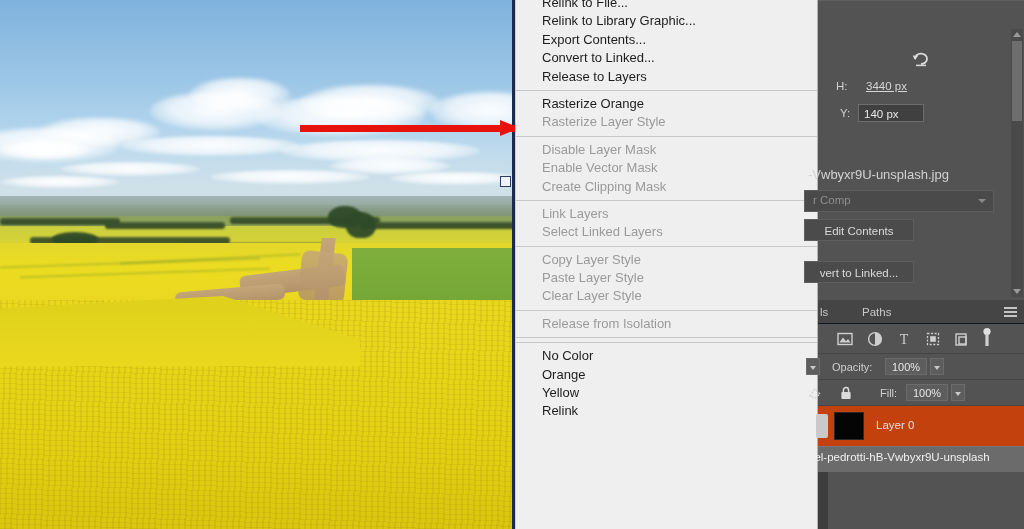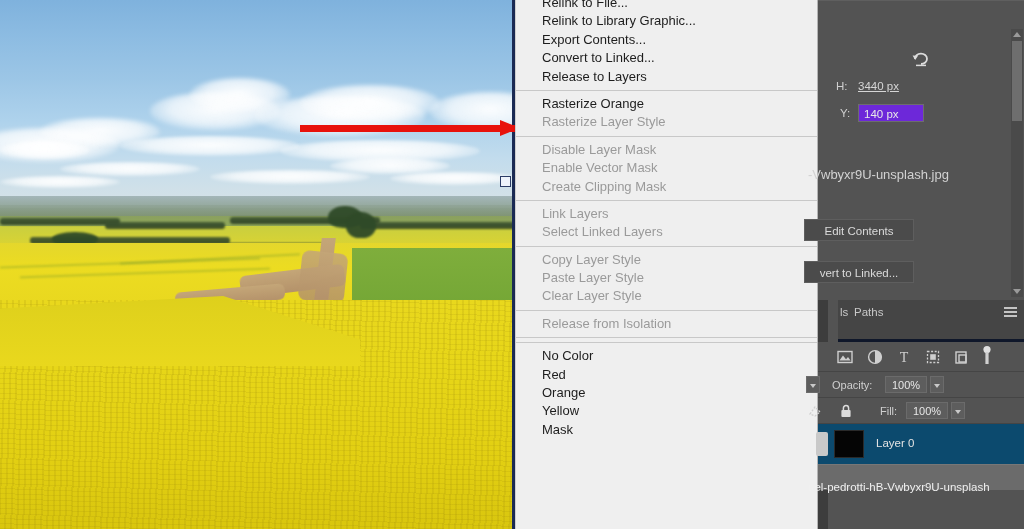--- a/index.html
+++ b/index.html
@@ -157,21 +157,21 @@
     border-top: 1px solid #5f5f5f;
   }
   .reset-icon {
     position: absolute; left: 93px; top: 48px; width: 20px; height: 18px;
     color: #d9d9d9;
   }
   .prop-label { position: absolute; font-size: 11.5px; color: #cfcfcf; }
   .prop-val-static { position: absolute; font-size: 11.5px; color: #d6d6d6; }
   .prop-field {
     position: absolute; height: 18px; line-height: 18px;
-    background: #6d28d9; border: 1px solid #6d6d6d;
+    background: #404040; border: 1px solid #6d6d6d;
     color: #e8e8e8; font-size: 11.5px; padding: 0 5px;
   }
   .filename {
     position: absolute; left: -10px; top: 166px; font-size: 13px; color: #d2d2d2;
     white-space: nowrap;
   }
   .comp-select {
     position: absolute; left: -14px; top: 189px; width: 190px; height: 22px;
     background: #4a4a4a; border: 1px solid #5d5d5d;
   }
@@ -197,21 +197,21 @@
   }
   .vscroll-up, .vscroll-down {
     position: absolute; left: 2px; width: 0; height: 0;
     border-left: 4px solid transparent; border-right: 4px solid transparent;
   }
   .vscroll-up { top: 3px; border-bottom: 5px solid #9a9a9a; }
   .vscroll-down { bottom: 3px; border-top: 5px solid #9a9a9a; }
 
   
   .layers-tabbar {
-    position: relative; height: 42px; background: #454545; border-bottom: 3px solid #0f172a; margin-left: 20px;
+    position: relative; height: 24px; background: #454545; border-bottom: 1px solid #0f172a;
   }
   .hamburger {
     position: absolute; right: 7px; top: 7px; width: 13px; height: 10px;
   }
   .hamburger i {
     display: block; height: 2px; background: #c4c4c4; margin-bottom: 2px;
   }
   .filter-row {
     position: relative; height: 30px; background: #535353; border-bottom: 1px solid #454545;
   }
@@ -233,35 +233,35 @@
     position: absolute; width: 14px; height: 17px;
     background: #5d5d5d; border: 1px solid #6b6b6b;
   }
   .mini-caret::after {
     content: ""; position: absolute; left: 3px; top: 7px;
     width: 0; height: 0; border-left: 3.5px solid transparent;
     border-right: 3.5px solid transparent; border-top: 4px solid #c9c9c9;
   }
   .small-label { position: absolute; font-size: 11px; color: #cfcfcf; }
   .layer-row {
-    position: relative; height: 40px; background: #0c4a6e;
+    position: relative; height: 40px; background: #c2410c;
   }
   .layer-thumb {
     position: absolute; left: 16px; top: 6px; width: 30px; height: 28px;
     background: #050505; border: 1px solid #2a2a2a;
   }
   .layer-name {
     position: absolute; left: 58px; top: 13px; font-size: 11.5px; color: #e3e3e3;
   }
   .layer-row-selected {
     position: relative; height: 26px; background: #6b6b6b;
     border-top: 1px solid #777;
   }
   .layer-row-selected .layer-name2 {
-    position: absolute; left: -10px; top: 16px; font-size: 11.5px; color: #f0f0f0;
+    position: absolute; left: -10px; top: 4px; font-size: 11.5px; color: #f0f0f0;
     white-space: nowrap;
   }
   .left-strip {
     position: absolute; left: 0; top: 0; width: 10px; height: 529px; background: #3d3d3d;
   }
   .thumb-visible {
     position: absolute; left: -2px; top: 8px; width: 12px; height: 24px;
     background: #c9c9c9; border-radius: 2px;
   }
 </style>
@@ -370,60 +370,63 @@
 
     <div class="menu-group">
       <div class="menu-item disabled">Release from Isolation</div>
     </div>
     <div class="menu-sep"></div>
 
     <div class="menu-sep"></div>
 
     <div class="menu-group">
       <div class="menu-item">No Color</div>
-      <div class="menu-item">Red</div>
       <div class="menu-item">Orange</div>
       <div class="menu-item">Yellow</div>
-      <div class="menu-item">Mask</div>
+      <div class="menu-item">Relink</div>
     </div>
   </div>
 
   <div id="right-col">
     <div class="left-strip"></div>
 
 
     <div class="props-body">
       <svg class="reset-icon" viewBox="0 0 20 18">
         <path d="M4 10 A6 5.2 0 1 1 10 15" fill="none" stroke="#dcdcdc" stroke-width="1.8"></path>
         <path d="M1.6 6.4 L4.2 11 L7 6.8 Z" fill="#dcdcdc"></path>
         <line x1="5" y1="16.4" x2="15" y2="16.4" stroke="#dcdcdc" stroke-width="1.5"></line>
       </svg>
 
       <div class="prop-label" style="left:18px; top:79px;">H:</div>
-      <div class="prop-val-static" style="left:40px; top:79px;text-decoration:underline;">3440 px</div>
+      <div class="prop-val-static" style="left:48px; top:79px;text-decoration:underline;">3440 px</div>
 
       <div class="prop-label" style="left:22px; top:106px;">Y:</div>
       <div class="prop-field" style="left:40px; top:103px; width:66px;">140 px</div>
 
       <div class="filename">-Vwbyxr9U-unsplash.jpg</div>
 
+      <div class="comp-select">
+        <div class="comp-select-label">r Comp</div>
+        <div class="comp-caret"></div>
+      </div>
 
       <div class="panel-btn" style="left:-14px; top:218px; width:110px;">Edit Contents</div>
       <div class="panel-btn" style="left:-14px; top:260px; width:110px;">vert to Linked...</div>
 
       <div class="vscroll">
         <div class="vscroll-up"></div>
         <div class="vscroll-thumb"></div>
         <div class="vscroll-down"></div>
       </div>
     </div>
 
     <div class="layers-tabbar">
       <div class="panel-tab" style="left:-6px;">ls</div>
-      <div class="panel-tab" style="left:8px;">Paths</div>
+      <div class="panel-tab" style="left:36px;">Paths</div>
       <div class="hamburger">
           <i></i>
           <i></i>
           <i></i>
         </div>
     </div>
 
     <div class="filter-row">
       <svg class="fico" style="left:18px;" viewBox="0 0 18 18">
         <rect x="2" y="3.5" width="14" height="11" fill="none" stroke="#cfcfcf" stroke-width="1.4"></rect>

